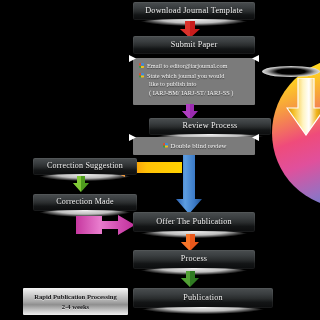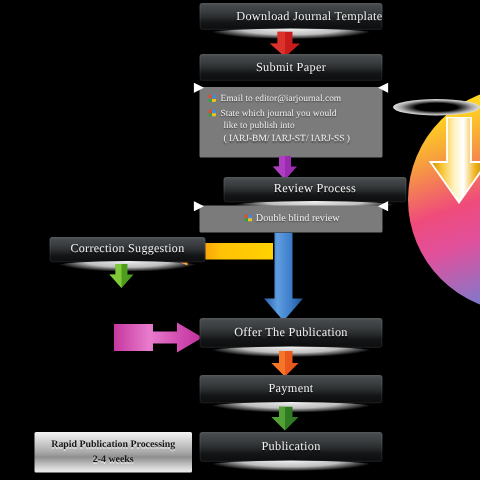--- a/index.html
+++ b/index.html
@@ -89,21 +89,21 @@
         <stop offset="18%" stop-color="#f6c02a"></stop>
         <stop offset="42%" stop-color="#fff4c0"></stop>
         <stop offset="58%" stop-color="#ffffff"></stop>
         <stop offset="78%" stop-color="#f0b41c"></stop>
         <stop offset="100%" stop-color="#b87c04"></stop>
       </linearGradient>
     </defs>
     <path d="M12 0 H28 V30 H39 L20 57 L1 30 H12 Z" fill="url(#gg)" stroke="#ffffff" stroke-width="1.2"></path>
   </svg>
 
-  <div class="box" style="left:133px;top:2px;width:122px;height:18px;font-size:8.2px;justify-content:flex-end;">
+  <div class="box" style="left:133px;top:2px;width:122px;height:18px;font-size:8.2px;">
     <span class="lbl">Download Journal Template</span>
   </div>
 
   <svg class="arw" style="left:179px;top:21px;width:22px;height:18px;" viewBox="0 0 22 18">
     <path d="M6 0 H16 V8 H21 L11 17 L1 8 H6 Z" fill="#c81c1c"></path>
     <path d="M6 0 H11 V17 L1 8 H6 Z" fill="#e23a32" opacity=".75"></path>
   </svg>
 
   <div class="box nosheen" style="left:133px;top:36px;width:122px;height:18px;font-size:8.2px;font-family:Liberation Serif, serif;">
     <span class="lbl">Submit Paper</span>
@@ -164,20 +164,23 @@
 
   <div class="box" style="left:33px;top:158px;width:104px;height:17px;font-size:8px;">
     <span class="lbl">Correction Suggestion</span>
   </div>
 
   <svg class="arw" style="left:72px;top:176px;width:18px;height:17px;" viewBox="0 0 18 17">
     <path d="M5 0 H13 V7 H17 L9 16 L1 7 H5 Z" fill="#4e9c1e"></path>
     <path d="M5 0 H9 V16 L1 7 H5 Z" fill="#8bd23c" opacity=".85"></path>
   </svg>
 
+  <div class="box" style="left:33px;top:194px;width:104px;height:17px;font-size:8px;">
+    <span class="lbl">Correction Made</span>
+  </div>
 
   <svg class="arw" style="left:76px;top:214px;width:60px;height:22px;" viewBox="0 0 60 22">
     <defs>
       <linearGradient id="mg" x1="0" y1="0" x2="1" y2="0">
         <stop offset="0%" stop-color="#c6379f"></stop>
         <stop offset="40%" stop-color="#e87ccd"></stop>
         <stop offset="75%" stop-color="#d14bb0"></stop>
         <stop offset="100%" stop-color="#c0309a"></stop>
       </linearGradient>
     </defs>
@@ -187,29 +190,29 @@
   <div class="box" style="left:133px;top:212px;width:122px;height:20px;font-size:8.2px;text-align:right;">
     <span class="lbl">Offer The Publication</span>
   </div>
 
   <svg class="arw" style="left:180px;top:234px;width:20px;height:18px;" viewBox="0 0 20 18">
     <path d="M6 0 H15 V8 H19 L10 17 L1 8 H6 Z" fill="#e8571b"></path>
     <path d="M6 0 H10 V17 L1 8 H6 Z" fill="#f97a2c" opacity=".85"></path>
   </svg>
 
   <div class="box" style="left:133px;top:250px;width:122px;height:19px;font-size:8.2px;">
-    <span class="lbl">Payment</span>
+    <span class="lbl">Process</span>
   </div>
 
   <svg class="arw" style="left:180px;top:271px;width:20px;height:17px;" viewBox="0 0 20 17">
     <path d="M6 0 H15 V7 H19 L10 16 L1 7 H6 Z" fill="#2f7a22"></path>
     <path d="M6 0 H10 V16 L1 7 H6 Z" fill="#59a83a" opacity=".85"></path>
   </svg>
 
-  <div class="box" style="left:133px;top:288px;width:122px;height:20px;font-size:8.2px;">
+  <div class="box" style="left:133px;top:288px;width:140px;height:20px;font-size:8.2px;">
     <span class="lbl">Publication</span>
   </div>
 
   <div class="silver" style="left:23px;top:288px;width:105px;height:27px;flex-direction:column;">
     <span>Rapid Publication Processing</span>
     <span>2-4 weeks</span>
   </div>
 
 </div>
 

